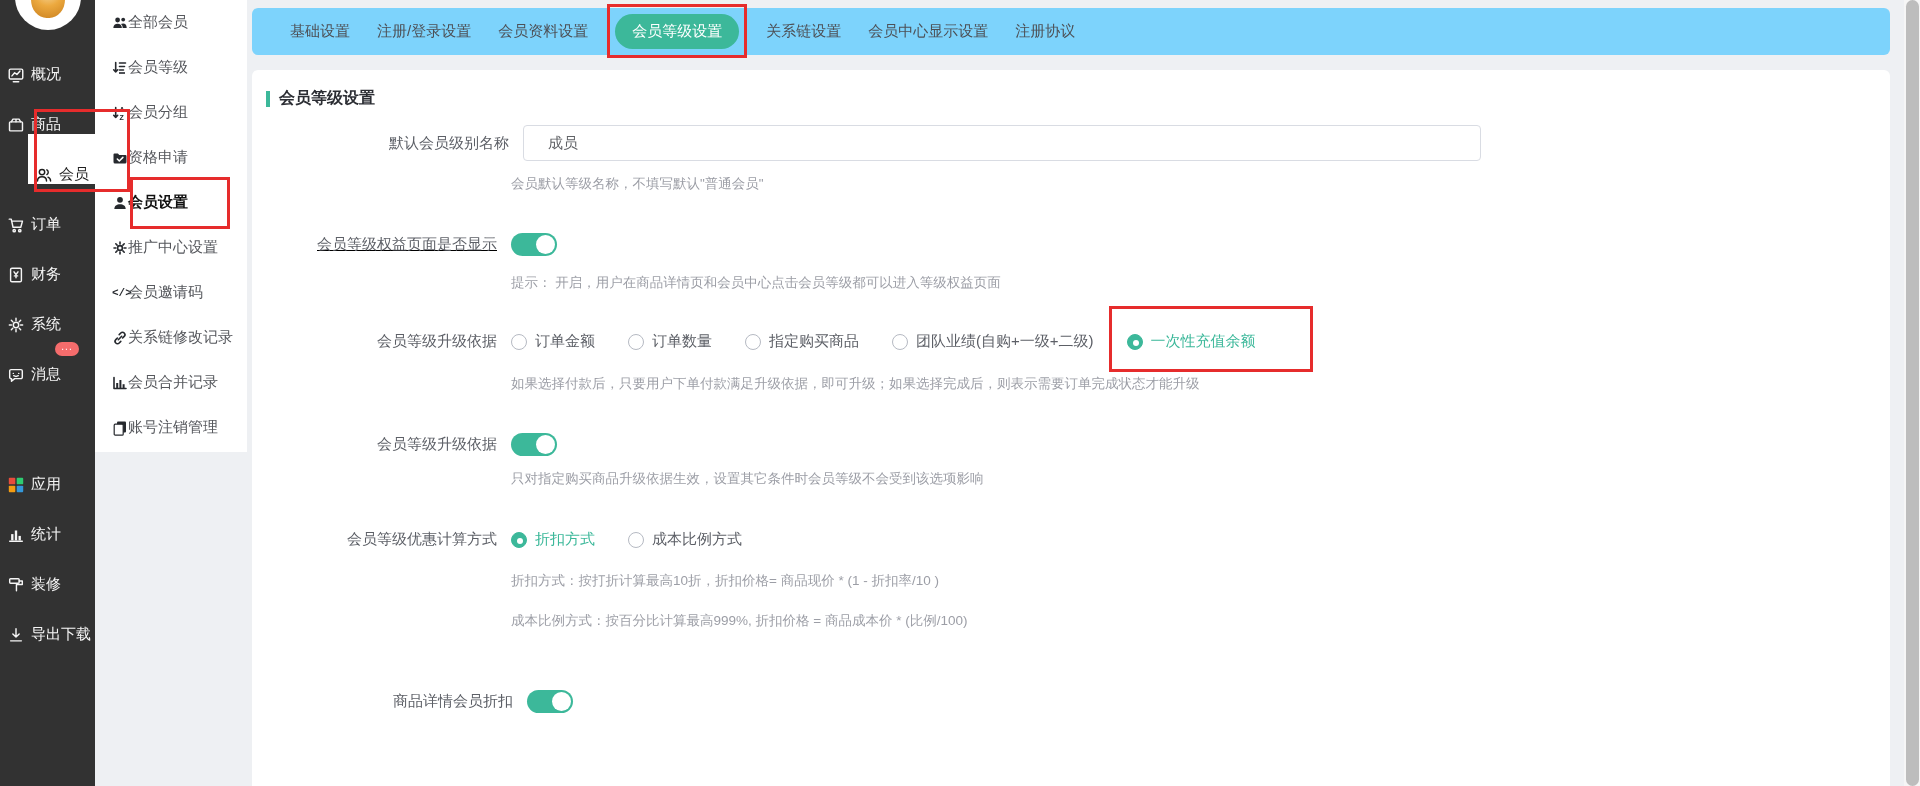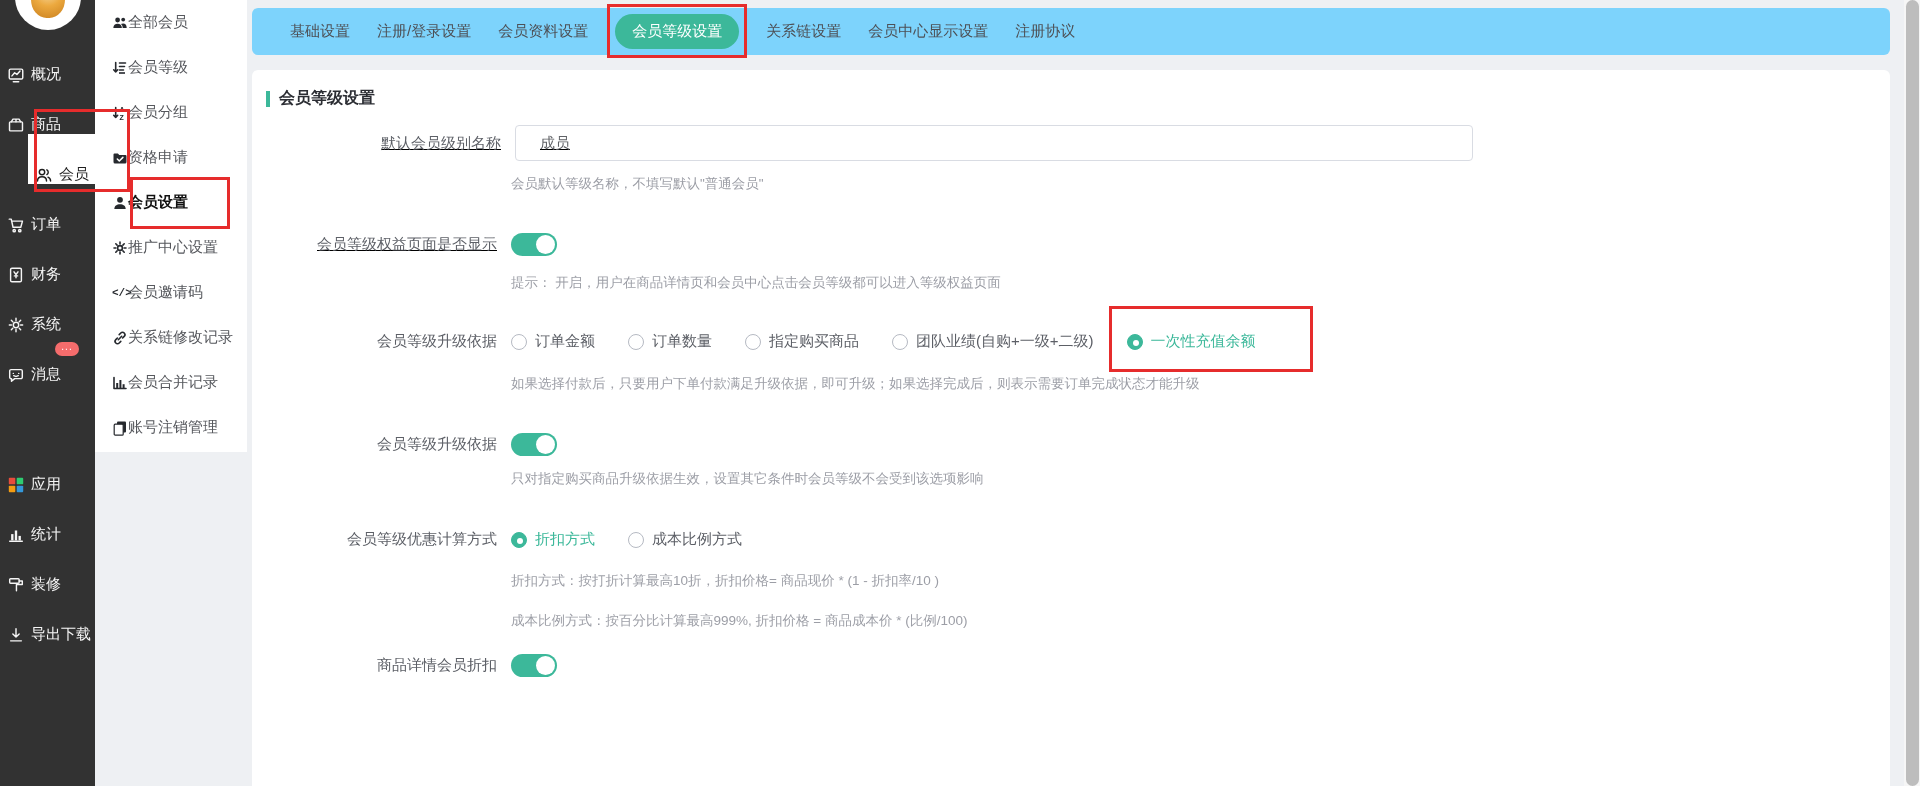--- a/index.html
+++ b/index.html
@@ -59,33 +59,33 @@
   .radio-opt.sel .rdot { border-color:#3cb89a; background:#3cb89a; position:relative; }
   .radio-opt.sel .rdot::after { content:""; position:absolute; left:5px; top:5px; width:6px; height:6px; border-radius:50%; background:#fff; }
 
   .redbox { position:absolute; border:3px solid #e62c2c; pointer-events:none; z-index:9; }
   .rb-nav    { left:6px; top:-25px; width:96px; height:83px; }
   .rb-sub    { left:35px; top:-3px; width:100px; height:52px; }
   .rb-tab    { left:-8px; right:-8px; top:-10px; bottom:-9px; }
   .rb-radio  { left:-18px; top:-26px; width:204px; height:66px; }
 
   
-  .mrow1  { margin-top:16px; margin-left:4px;text-decoration:underline; }
+  .mrow1  { margin-top:16px; margin-left:12px; }
   .mhelp1 { margin-top:14px; }
   .mrow2  { margin-top:40px;text-decoration:underline; }
   .mhint2 { margin-top:18px; }
   .mrow3  { margin-top:40px; }
   .mrow3b { margin-top:46px; }
   .mhelp3 { margin-top:24px; }
   .mrow4  { margin-top:40px; }
   .mhelp4 { margin-top:14px; }
   .mrow5  { margin-top:42px; }
   .mhelp5a{ margin-top:23px; }
   .mhelp5b{ margin-top:22px; }
-  .mrow6  { margin-top:24px; }
+  .mrow6  { margin-top:60px;padding-left:16px; }
 
   
   .scrollbar { position:absolute; right:0; top:0; width:16px; height:786px; background:#f6f6f6; z-index:6; }
   .scrollbar .thumb { position:absolute; left:2px; top:0; width:13px; height:786px; background:#bdbdbd; border-radius:7px; }
 </style>
 </head>
 <body>
 
 <div class="page">
 

